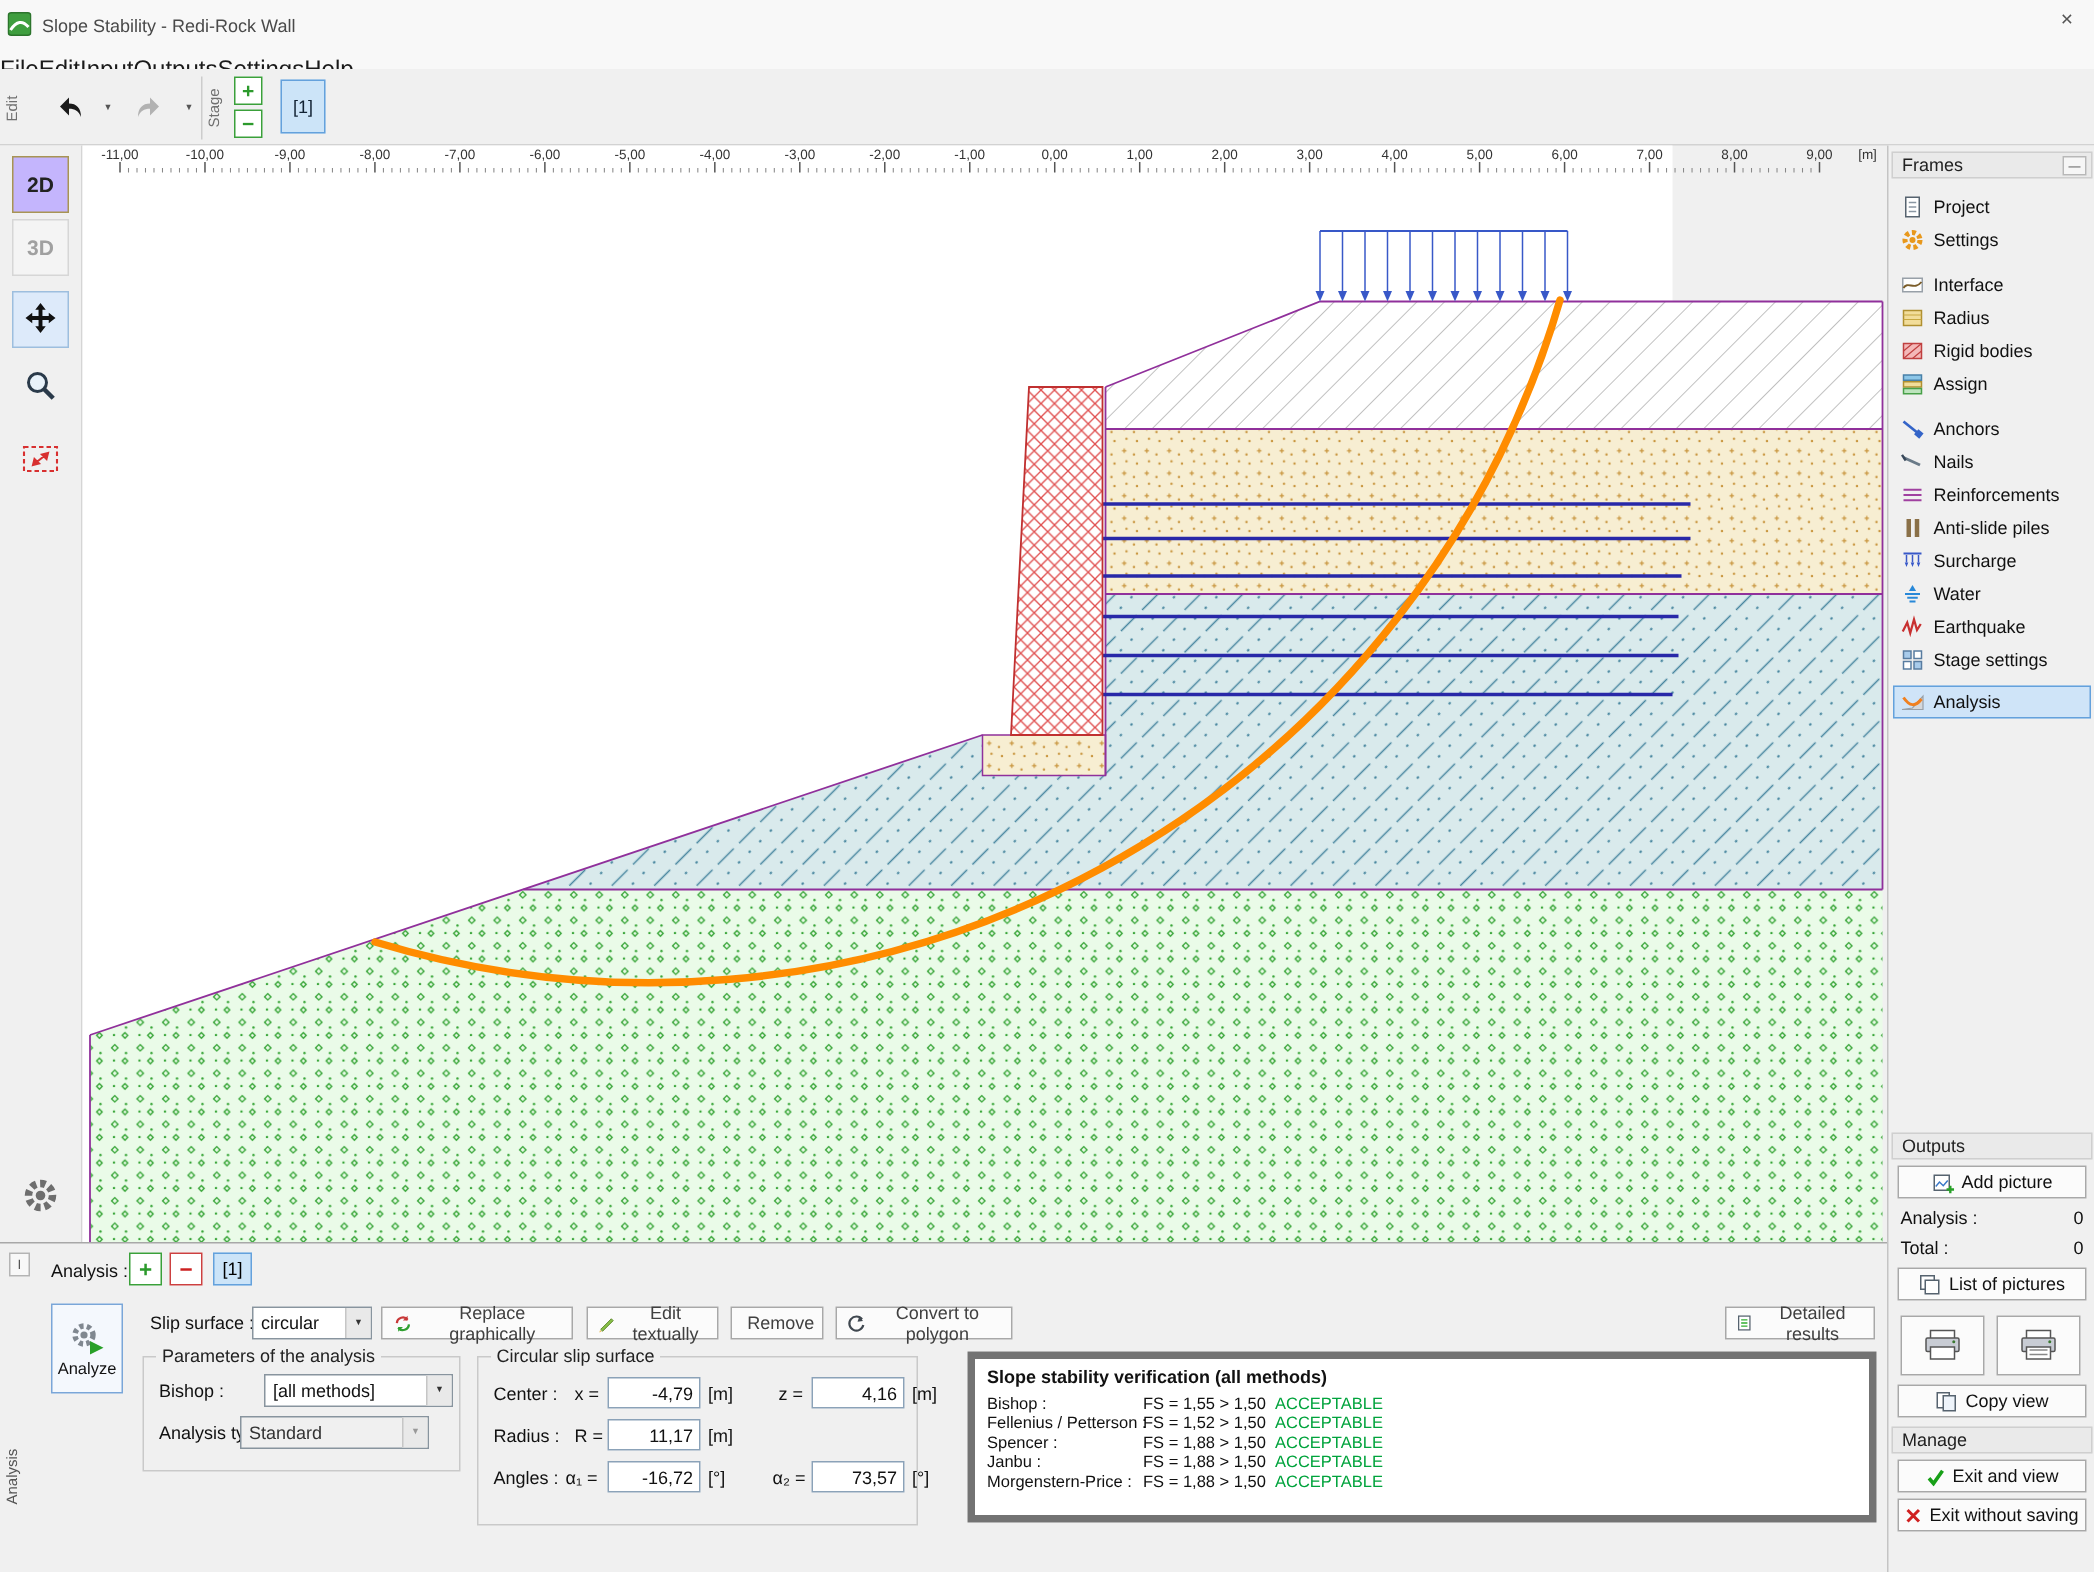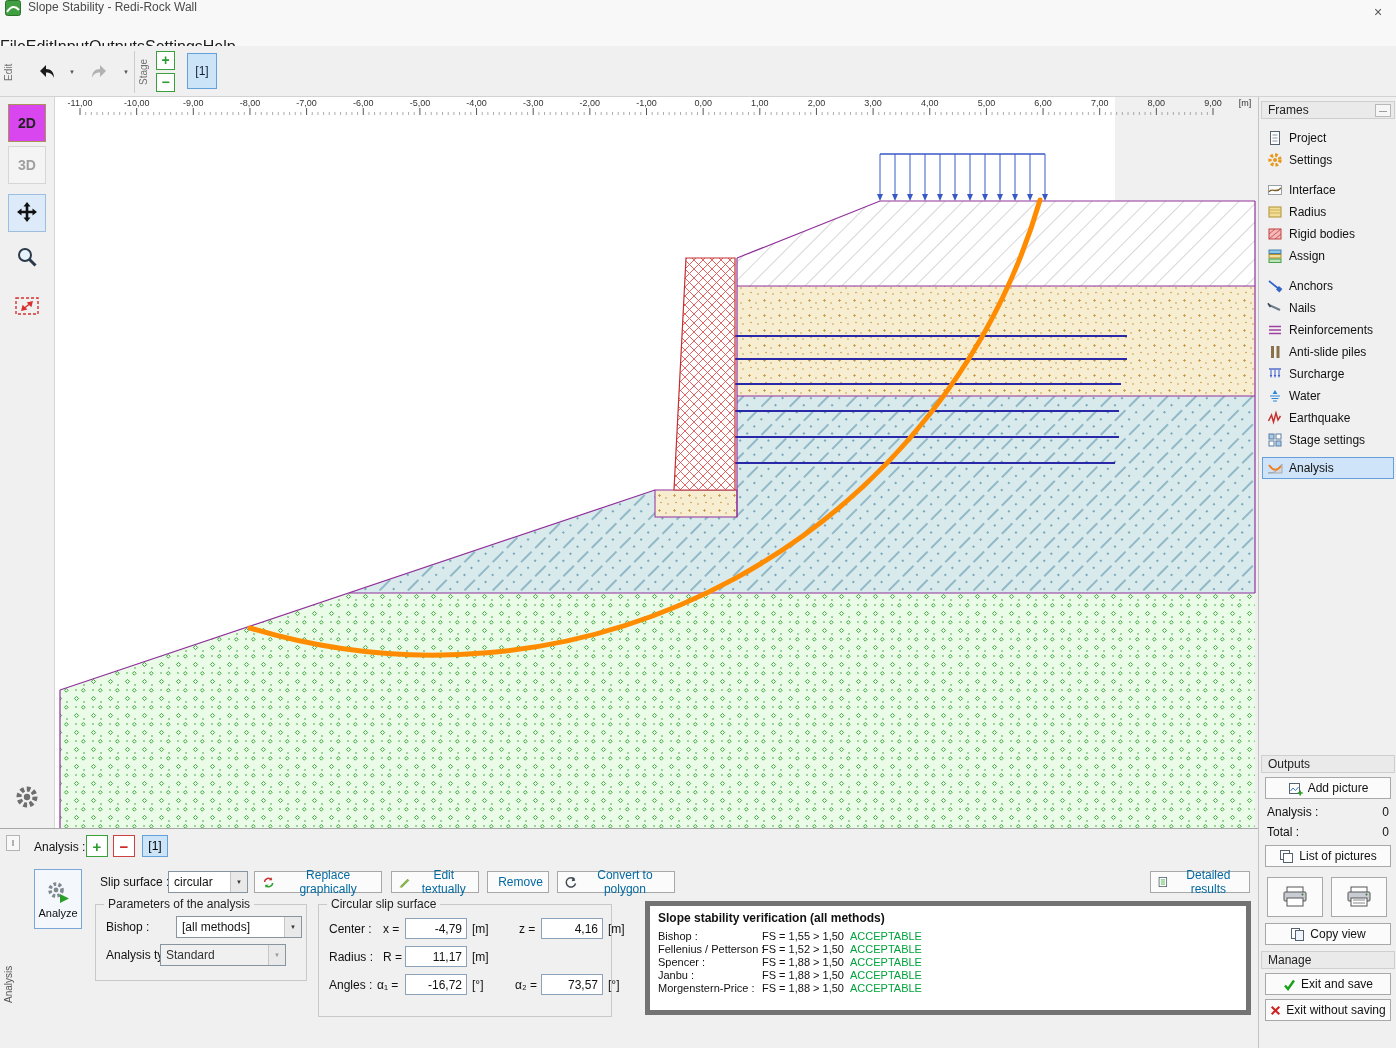--- a/index.html
+++ b/index.html
@@ -1,36 +1,36 @@
 <!DOCTYPE html>
 <html><head>
 <meta charset="utf-8">
 <style>
 *{margin:0;padding:0;box-sizing:border-box;}
 body{font-family:"Liberation Sans",sans-serif;background:#d0d0d0;}
 svg text{font-family:"Liberation Sans",sans-serif;}
 .window{position:relative;width:1396px;height:1048px;background:#f0f0f0;outline:1px solid #707070;overflow:hidden;}
 
-.titlebar{position:absolute;left:0;top:0;width:100%;height:24px;background:#f8f8f8;display:flex;align-items:flex-start;}
+.titlebar{position:absolute;left:0;top:0;width:100%;height:24px;background:#f8f8f8;display:flex;align-items:flex-end;}
 .app-icon{margin-left:5px;width:16px;height:16px;flex:0 0 16px;}
 .title-text{font-size:12px;color:#4a4a4a;margin-left:7px;}
 .close-btn{position:absolute;right:4px;top:2px;width:28px;height:19px;display:flex;align-items:center;justify-content:center;color:#555;font-size:14px;cursor:default;}
 .menubar{position:absolute;left:0;top:24px;width:100%;height:22px;background:#f8f8f8;display:flex;}
 .menu-item{padding:0 0;line-height:22px;font-size:16px;color:#1a1a1a;margin-top:12px;}
 .toolbar{position:absolute;left:0;top:46px;width:100%;height:51px;background:#f0f0f0;border-bottom:1px solid #d2d2d2;}
 .vlabel{position:absolute;color:#707070;font-size:10px;writing-mode:vertical-rl;transform:rotate(180deg);text-align:center;}
 .flatbtn{position:absolute;display:flex;align-items:center;justify-content:center;background:transparent;border:none;}
 .caret-mini{font-size:6px;color:#555;margin-left:2px;}
 .vsep{position:absolute;width:1px;background:#cccccc;}
 .mini-glyph{position:absolute;width:19px;height:19px;border:1px solid #3aa03a;background:#ffffff;color:#2c9a2c;font-weight:bold;font-size:14px;line-height:16px;text-align:center;}
 .stage-tab{position:absolute;width:30px;height:36px;background:#cce4f8;border:1px solid #64a1dc;font-size:12px;color:#123;display:flex;align-items:center;justify-content:center;}
 
 .ltb{position:absolute;left:0;top:97px;width:55px;height:731px;background:#f0f0f0;border-right:1px solid #d5d5d5;}
 .tbtn{position:absolute;left:8px;width:38px;height:38px;display:flex;align-items:center;justify-content:center;font-weight:bold;font-size:14px;background:transparent;border:1px solid transparent;}
-.tbtn.b2d{background:#d946ef;border-color:#a89454;color:#222;}
+.tbtn.b2d{background:#c4b5fd;border-color:#a89454;color:#222;}
 .tbtn.b3d{background:#f4f4f4;border-color:#d6d6d6;color:#a0a0a0;}
 .tbtn.pan{background:#ddeafa;border-color:#9dbede;}
 
 .canvas-wrap{position:absolute;left:55px;top:97px;width:1060px;height:731px;background:#ffffff;}
 #ruler-svg{position:absolute;left:0;top:0;}
 #scene-svg{position:absolute;left:0;top:19px;}
 
 .rpanel{position:absolute;left:1258px;top:97px;width:138px;height:951px;background:#f0f0f0;border-left:1px solid #c4c4c4;}
 .phead{position:absolute;left:2px;width:134px;height:18px;background:#eaeaea;border:1px solid #cfcfcf;font-size:12px;display:flex;align-items:center;padding-left:6px;color:#222;}
 .phead .minbox{margin-left:auto;margin-right:3px;width:16px;height:13px;border:1px solid #b8b8b8;background:#f6f6f6;font-size:8px;line-height:11px;text-align:center;color:#444;}
@@ -41,21 +41,21 @@
 .rrow{position:absolute;left:8px;width:122px;font-size:12px;color:#111;display:flex;}
 .rrow .cnt{margin-left:auto;}
 .printbtn{position:absolute;width:56px;height:40px;display:flex;align-items:center;justify-content:center;background:#fbfbfb;border:1px solid #a8a8a8;}
 
 .bottom{position:absolute;left:0;top:828px;width:1258px;height:192px;background:#f0f0f0;border-top:1px solid #a8a8a8;}
 .btxt{position:absolute;font-size:12px;color:#111;}
 .sqbtn{position:absolute;width:22px;height:22px;background:#ffffff;display:flex;align-items:center;justify-content:center;font-weight:bold;font-size:15px;}
 .sqbtn.green{border:1px solid #3aa03a;color:#2c9a2c;}
 .sqbtn.red{border:1px solid #cc4040;color:#cc2020;}
 .tabbtn{position:absolute;width:26px;height:22px;background:#cce4f8;border:1px solid #64a1dc;font-size:12px;display:flex;align-items:center;justify-content:center;}
-.pbtn{position:absolute;height:22px;display:flex;align-items:center;justify-content:center;gap:5px;background:#fbfbfb;border:1px solid #a8a8a8;font-size:12px;color:#0369a1;padding:0 6px;}
+.pbtn{position:absolute;height:22px;display:flex;align-items:center;justify-content:center;gap:5px;background:#fbfbfb;border:1px solid #a8a8a8;font-size:12px;color:#404040;padding:0 6px;}
 .analyze{position:absolute;left:34px;top:40px;width:48px;height:60px;background:#f4f8fd;border:1px solid #7aa6d8;display:flex;flex-direction:column;align-items:center;justify-content:center;gap:2px;font-size:11px;color:#111;}
 .combo{position:absolute;height:22px;background:#ffffff;border:1px solid #88949e;display:flex;align-items:center;font-size:12px;color:#111;}
 .combo .val{padding-left:5px;flex:1;white-space:nowrap;}
 .combo .caret{width:17px;align-self:stretch;background:#e9e9e9;border-left:1px solid #c6c6c6;display:flex;align-items:center;justify-content:center;font-size:6px;color:#333;}
 .combo.dis{background:#f0f0f0;color:#333;}
 .combo.dis .caret{color:#999;}
 fieldset{position:absolute;border:1px solid #c9c9c9;font-size:12px;background:transparent;}
 legend{font-size:12px;margin-left:8px;padding:0 4px;color:#222;}
 .flabel2{position:absolute;font-size:12px;color:#111;white-space:nowrap;}
 .field{position:absolute;height:21px;background:#ffffff;border:1px solid #8ba2b8;font-size:12px;text-align:right;padding:0 4px;font-family:"Liberation Sans",sans-serif;color:#111;}
@@ -618,21 +618,21 @@
         </svg>
       <span>Copy view</span>
     </button>
     <div class="phead" style="top:854px;">
       <span>Manage</span>
     </div>
     <button class="rbtn" style="top:876px;">
       <svg width="13" height="13" viewBox="0 0 13 13">
           <path d="M2 7.5 5 11 11 2.5" fill="none" stroke="#18a018" stroke-width="2.4"></path>
         </svg>
-      <span>Exit and save</span>
+      <span>Exit and view</span>
     </button>
     <button class="rbtn" style="top:902px;">
       <svg width="11" height="11" viewBox="0 0 13 13">
           <path d="M2 2 11 11M11 2 2 11" stroke="#d02020" stroke-width="2.4"></path>
         </svg>
       <span>Exit without saving</span>
     </button>
   </div>
 
   <div class="bottom">

